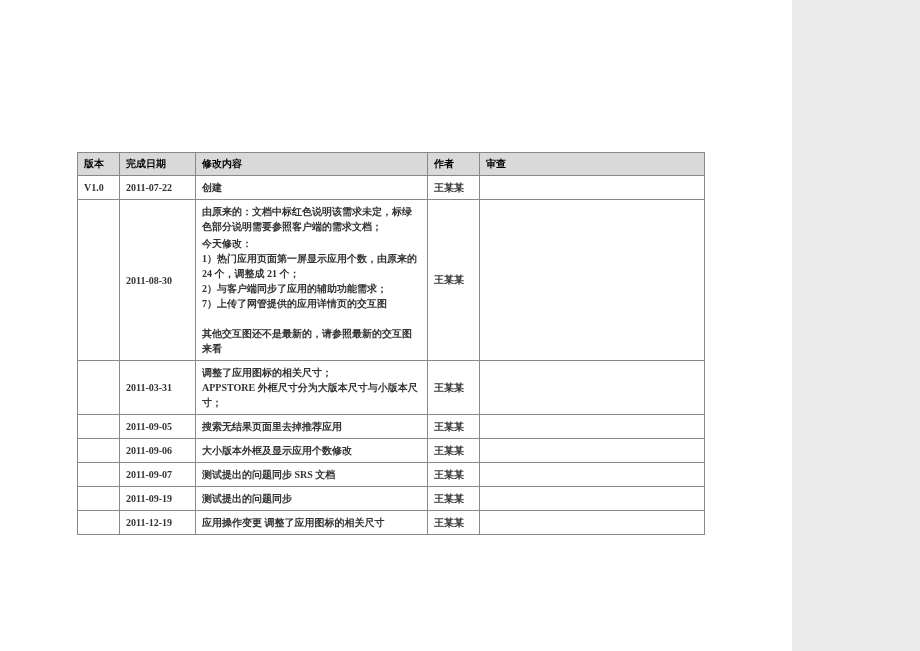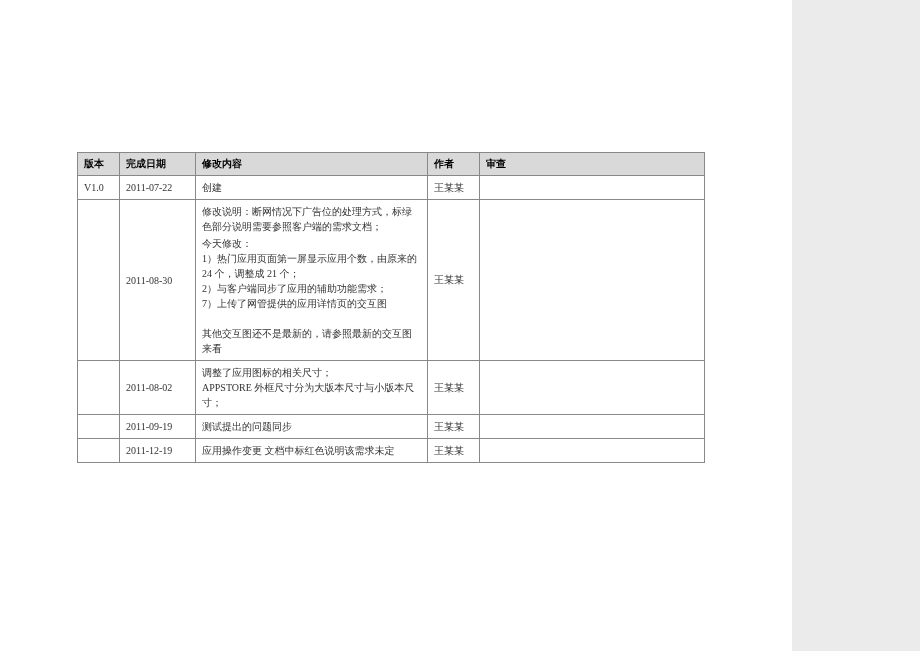--- a/index.html
+++ b/index.html
@@ -38,20 +38,21 @@
       border-collapse: collapse;
       font-size: 10px;
       color: #333333;
     }
     .change-table th,
     .change-table td {
       border: 1px solid #888888;
       padding: 4px 6px;
       vertical-align: middle;
       text-align: left;
+      font-weight: bold;
     }
     .change-table th {
       background: #d9d9d9;
       font-weight: bold;
       font-size: 10px;
       color: #000000;
     }
     .col-version { width: 42px; }
     .col-date { width: 76px; }
     .col-content { width: 232px; }
@@ -87,52 +88,73 @@
         <td>V1.0</td>
         <td>2011-07-22</td>
         <td class="content-cell">创建</td>
         <td>王某某</td>
         <td></td>
       </tr>
       <tr>
         <td></td>
         <td>2011-08-30</td>
         <td class="content-cell">
-          <p>修改说明：断网情况下广告位的处理方式，标绿色部分说明需要参照客户端的需求文档；</p>
+          <p>由原来的：文档中标红色说明该需求未定，标绿色部分说明需要参照客户端的需求文档；</p>
           <p class="spaced">今天修改：</p>
           <p>1）热门应用页面第一屏显示应用个数，由原来的 24 个，调整成 21 个；</p>
           <p>2）与客户端同步了应用的辅助功能需求；</p>
           <p>7）上传了网管提供的应用详情页的交互图</p>
           <p>&nbsp;</p>
           <p>其他交互图还不是最新的，请参照最新的交互图来看</p>
         </td>
         <td>王某某</td>
         <td></td>
       </tr>
       <tr>
         <td></td>
-        <td>2011-08-02</td>
+        <td>2011-03-31</td>
         <td class="content-cell">
           <p>调整了应用图标的相关尺寸；</p>
           <p>APPSTORE 外框尺寸分为大版本尺寸与小版本尺寸；</p>
         </td>
+        <td>王某某</td>
+        <td></td>
+      </tr>
+      <tr>
+        <td></td>
+        <td>2011-09-05</td>
+        <td class="content-cell">搜索无结果页面里去掉推荐应用</td>
+        <td>王某某</td>
+        <td></td>
+      </tr>
+      <tr>
+        <td></td>
+        <td>2011-09-06</td>
+        <td class="content-cell">大小版本外框及显示应用个数修改</td>
+        <td>王某某</td>
+        <td></td>
+      </tr>
+      <tr>
+        <td></td>
+        <td>2011-09-07</td>
+        <td class="content-cell">测试提出的问题同步 SRS 文档</td>
         <td>王某某</td>
         <td></td>
       </tr>
       <tr>
         <td></td>
         <td>2011-09-19</td>
         <td class="content-cell">测试提出的问题同步</td>
         <td>王某某</td>
         <td></td>
       </tr>
       <tr>
         <td></td>
         <td>2011-12-19</td>
-        <td class="content-cell">应用操作变更  文档中标红色说明该需求未定</td>
+        <td class="content-cell">应用操作变更  调整了应用图标的相关尺寸</td>
         <td>王某某</td>
         <td></td>
       </tr>
     </tbody>
   </table>
 </div>
 
 <div class="sidebar-block"></div>
 
 </body></html>

